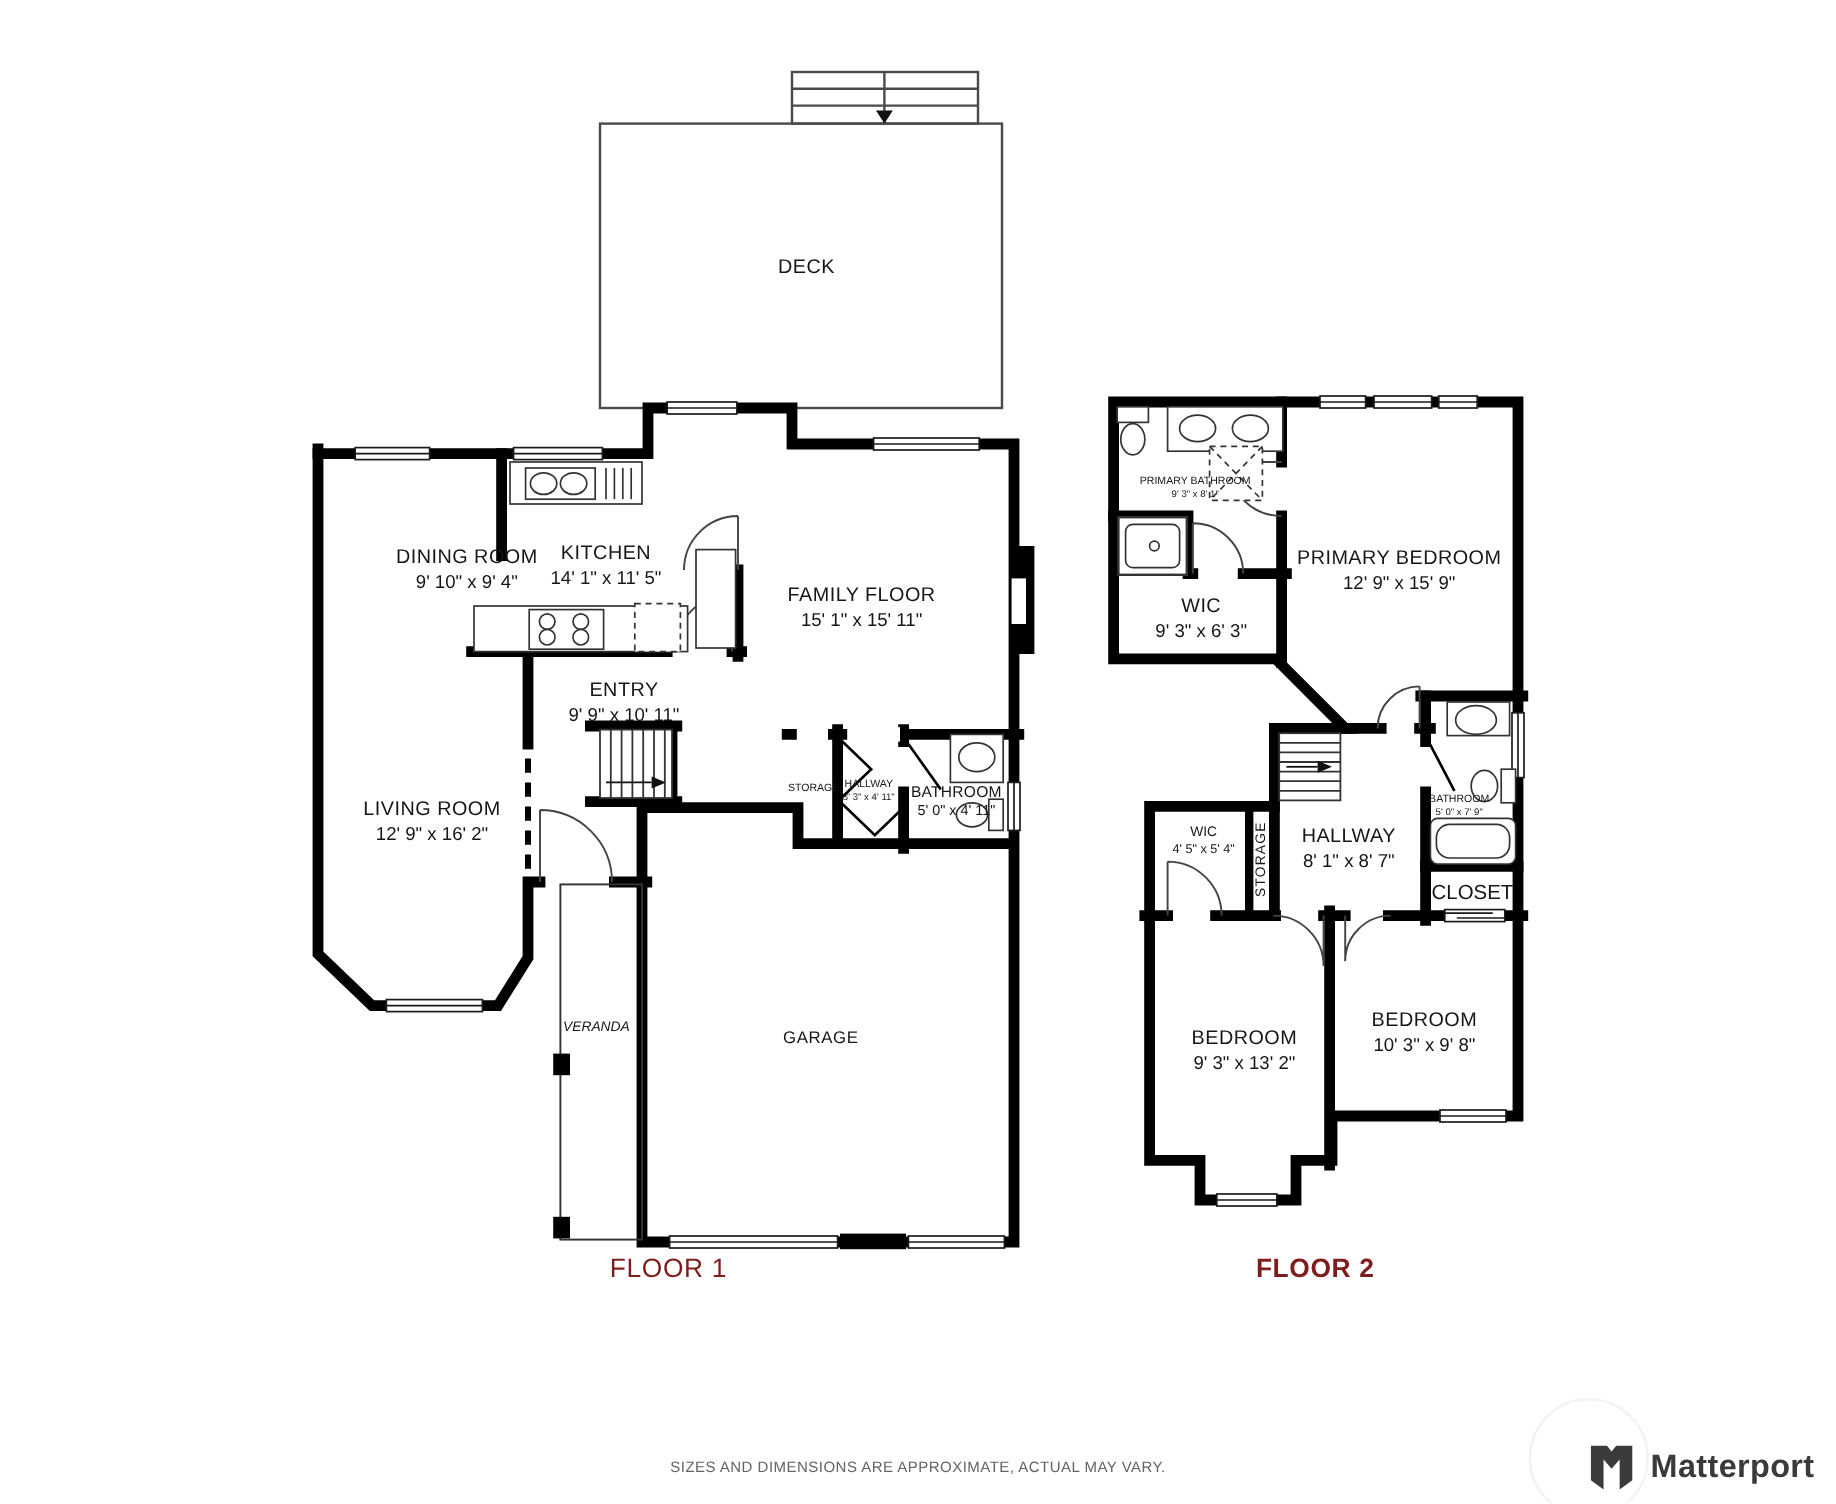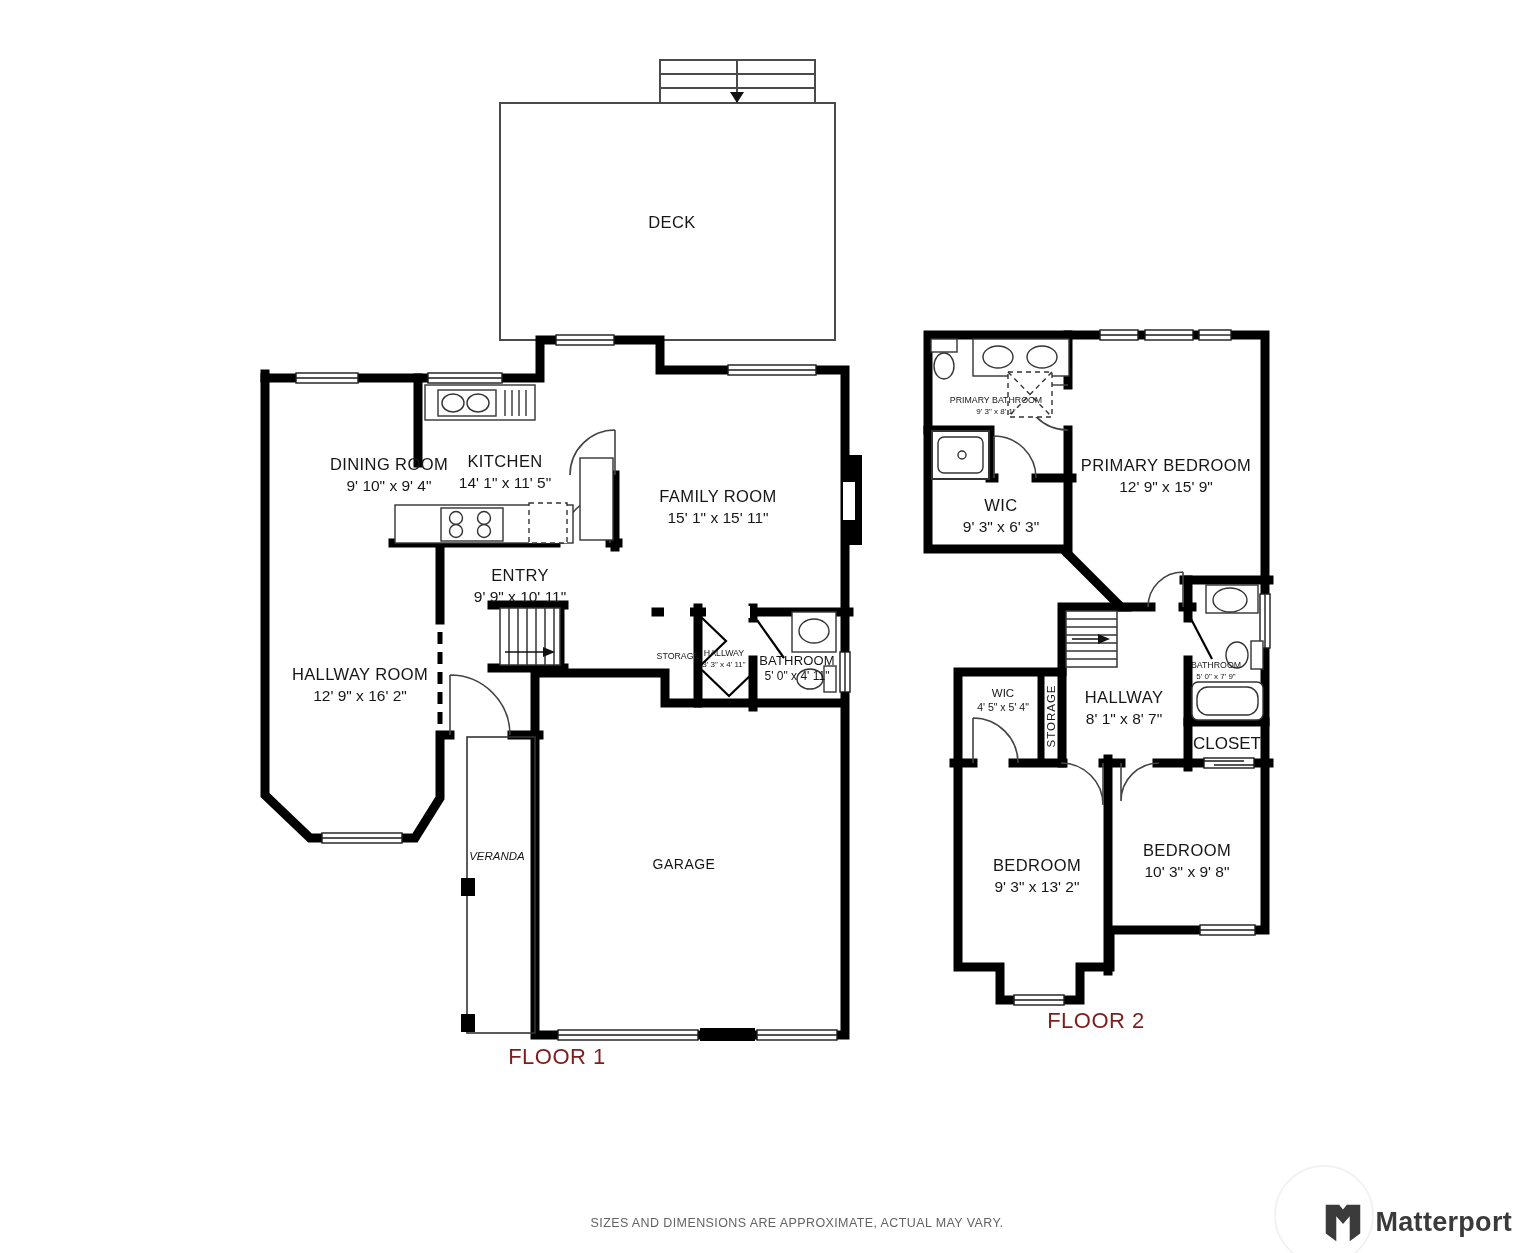--- a/index.html
+++ b/index.html
@@ -222,29 +222,29 @@
   </div>
   <div class="room-label sz16" style="left:345px;top:475px;margin-left:44px;">
     <span class="rn">DINING ROOM</span>
     <span class="rd">9' 10" x 9' 4"</span>
   </div>
   <div class="room-label sz16" style="left:505px;top:472px;">
     <span class="rn">KITCHEN</span>
     <span class="rd">14' 1" x 11' 5"</span>
   </div>
   <div class="room-label sz16" style="left:718px;top:507px;">
-    <span class="rn">FAMILY ROOM</span>
+    <span class="rn">FAMILY FLOOR</span>
     <span class="rd">15' 1" x 15' 11"</span>
   </div>
   <div class="room-label sz16" style="left:520px;top:586px;">
     <span class="rn">ENTRY</span>
     <span class="rd">9' 9" x 10' 11"</span>
   </div>
   <div class="room-label sz16" style="left:360px;top:685px;">
-    <span class="rn">HALLWAY ROOM</span>
+    <span class="rn">LIVING ROOM</span>
     <span class="rd">12' 9" x 16' 2"</span>
   </div>
   <div class="room-label sz9" style="left:678px;top:657px;">
     <span class="rn">STORAGE</span>
   </div>
   <div class="room-label sz9" style="left:724px;top:659px;">
     <span class="rn">HALLWAY</span>
     <span class="rd">3' 3" x 4' 11"</span>
   </div>
   <div class="room-label sz13" style="left:797px;top:668px;">
@@ -290,23 +290,23 @@
     <span class="rn">CLOSET</span>
   </div>
   <div class="room-label sz16" style="left:1037px;top:876px;">
     <span class="rn">BEDROOM</span>
     <span class="rd">9' 3" x 13' 2"</span>
   </div>
   <div class="room-label sz16" style="left:1187px;top:861px;">
     <span class="rn">BEDROOM</span>
     <span class="rd">10' 3" x 9' 8"</span>
   </div>
-  <div class="floor-title" style="left:1096px;top:1021px;">FLOOR 2</div>
-
-  <div class="disclaimer" style="left:765px;top:1223px;margin-left:32px;">SIZES AND DIMENSIONS ARE APPROXIMATE, ACTUAL MAY VARY.</div>
+  <div class="floor-title" style="left:1096px;top:1057px;font-weight:bold;">FLOOR 2</div>
+
+  <div class="disclaimer" style="left:765px;top:1223px;">SIZES AND DIMENSIONS ARE APPROXIMATE, ACTUAL MAY VARY.</div>
 
   <div class="logo">
     <div class="logo-watermark"></div>
     <svg width="46" height="46" viewBox="0 0 48 48">
       <path d="M6 6 L20 6 L24 11 L28 6 L42 6 L42 36 L31 44 L31 18 L24 26 L17 18 L17 44 L6 36 Z" fill="#3b3b3b"></path>
     </svg>
     <span class="logo-text">Matterport</span>
   </div>
 
 </div>

